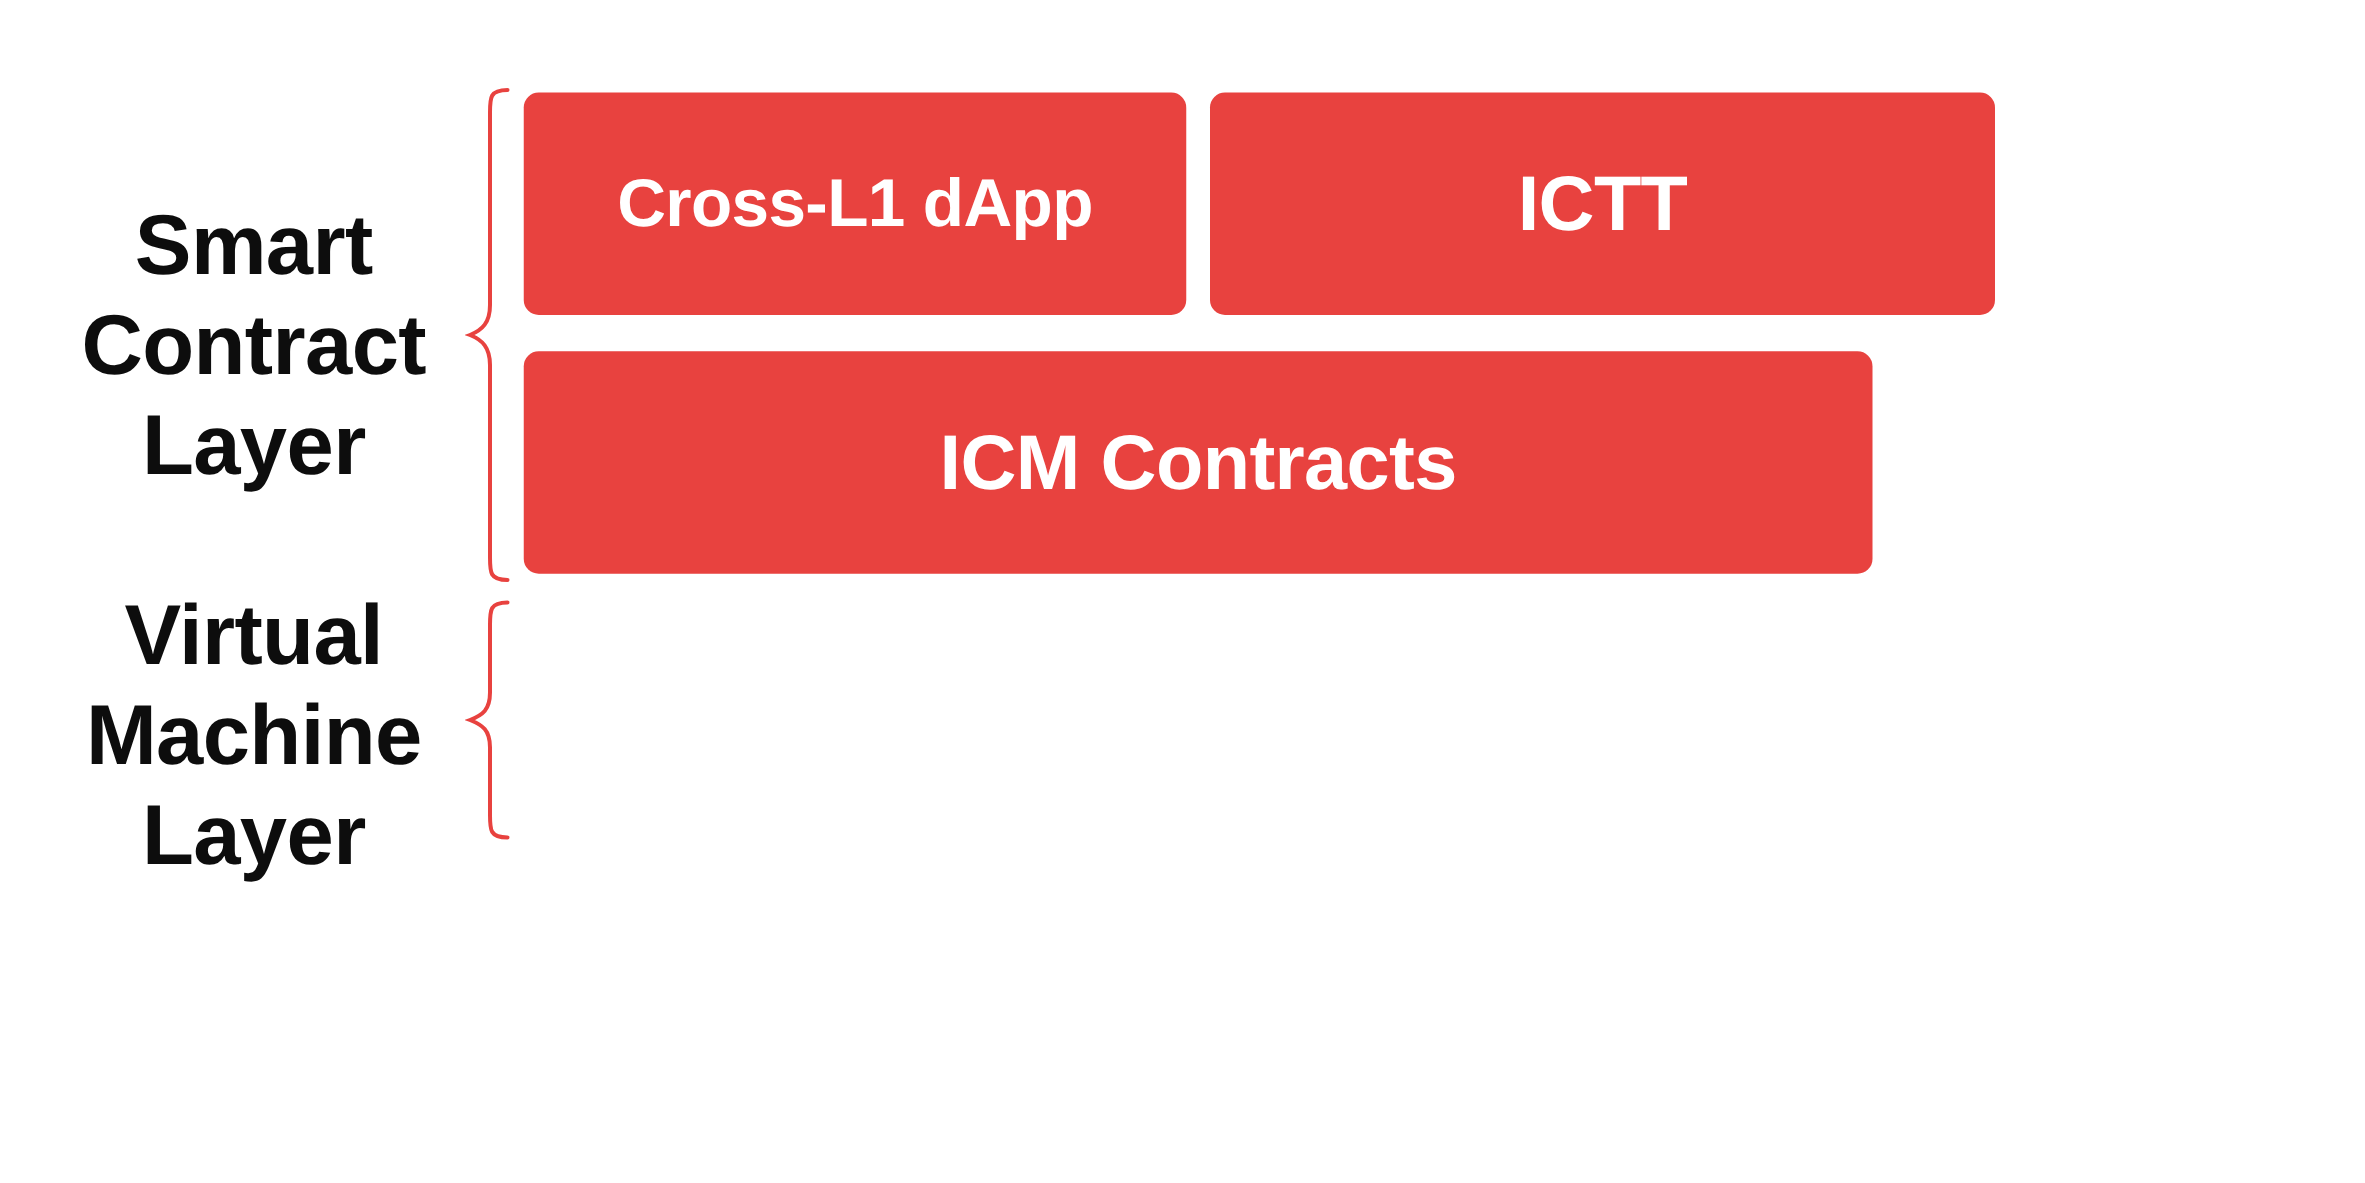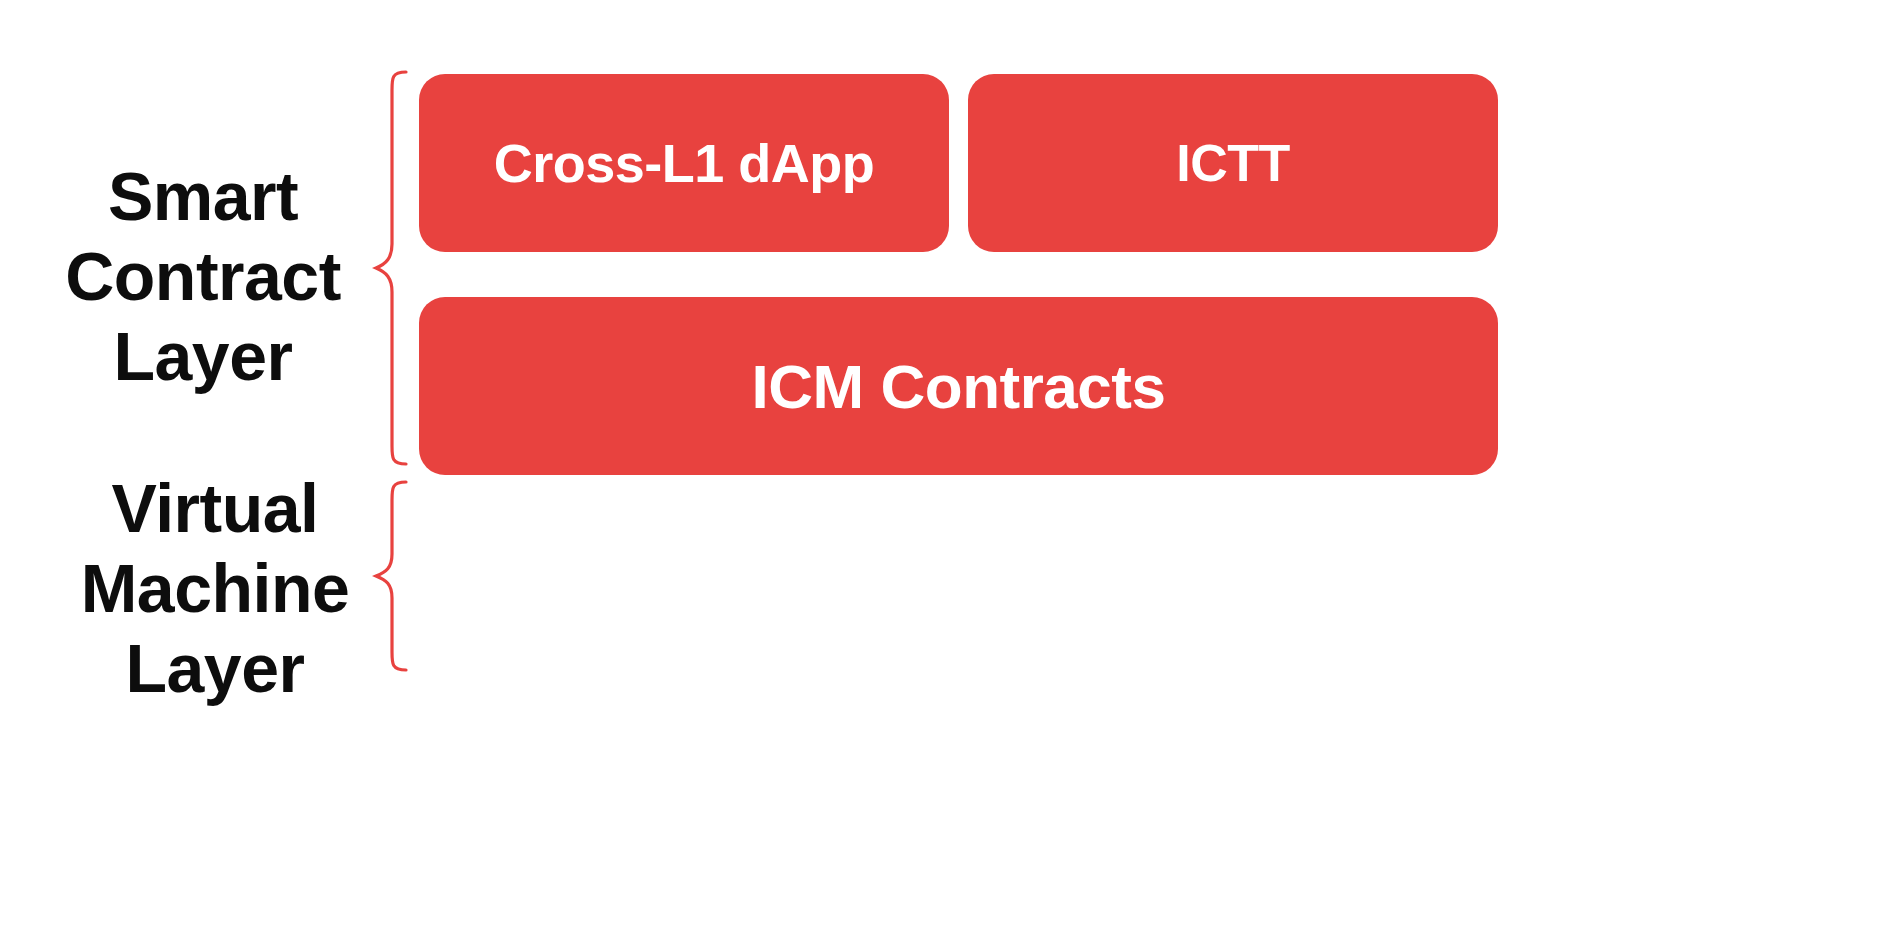--- a/index.html
+++ b/index.html
@@ -29,68 +29,67 @@
     letter-spacing: -0.5px;
     white-space: pre-line;
     font-family: "Liberation Sans", sans-serif;
   }
   #label-smart-contract {
     left: 48px;
     top: 156px;
     width: 310px;
   }
   #label-virtual-machine {
-    left: 60px;
+    left: 48px;
     top: 468px;
     width: 310px;
   }
 
   
   .brace {
     position: absolute;
     left: 372px;
   }
   #brace-smart-contract { top: 68px; }
   #brace-virtual-machine { top: 478px; }
 
   
   .box {
     position: absolute;
     background: #e8423f;
-    border-radius: 26px;
+    border-radius: 12px;
     color: #ffffff;
     font-weight: bold;
     display: flex;
     align-items: center;
     justify-content: center;
     font-family: "Liberation Sans", sans-serif;
     letter-spacing: -0.5px;
     box-sizing: border-box;
   }
   #box-cross-l1-dapp {
     left: 419px;
     top: 74px;
     width: 530px;
     height: 178px;
     font-size: 54px;
   }
   #box-ictt {
     left: 968px;
     top: 74px;
-    width: 530px;
+    width: 628px;
     height: 178px;
-    font-size: 52px;
+    font-size: 62px;
   }
   #box-icm-contracts {
     left: 419px;
     top: 281px;
     width: 1079px;
     height: 178px;
     font-size: 62px;
-    margin-top: 16px;
   }
   #box-icm {
     left: 419px;
     top: 488px;
     width: 1079px;
     height: 178px;
     font-size: 62px;
   }
 </style>
 </head>

